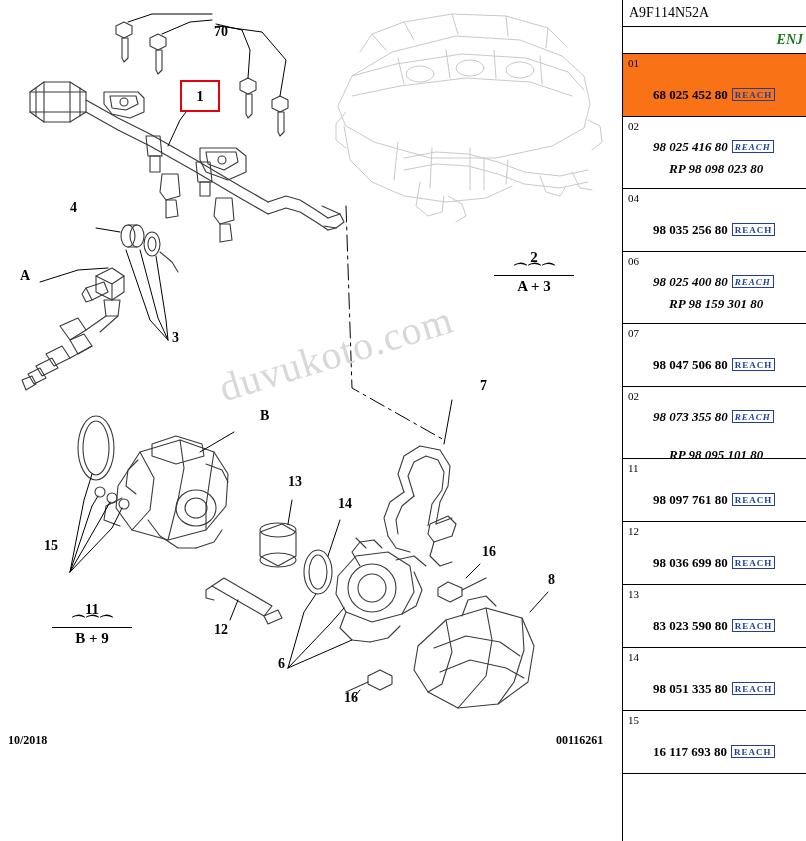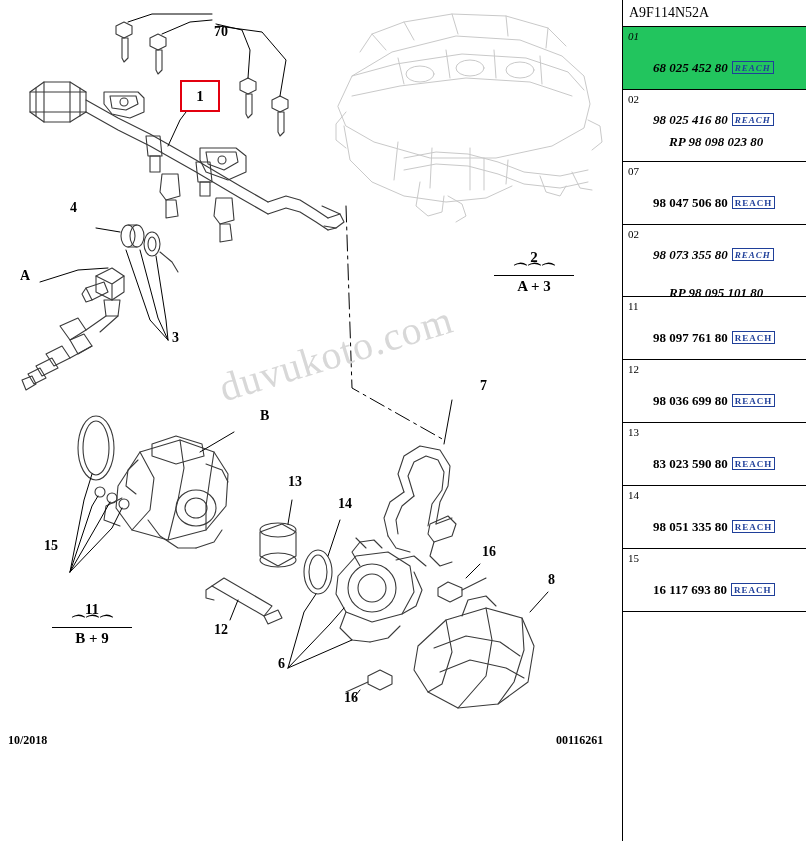--- a/index.html
+++ b/index.html
@@ -60,21 +60,21 @@
   .thead .t-norm{font-weight:normal;}
   .thead .t-bold{font-weight:normal;}
   .enj{
     height:26px;border-bottom:1px solid #000;
     display:flex;align-items:center;justify-content:flex-end;
     padding-right:4px;
     font-style:italic;font-weight:bold;font-size:14px;color:#1a7a1a;
     font-family:"Liberation Serif", serif;
   }
   .row{border-bottom:1px solid #000;position:relative;box-sizing:border-box;}
-  .row.hl{background:#22c55e;font-style:italic;}
+  .row.hl{background:#f97316;}
   .row .idx{
     position:absolute;left:5px;top:3px;
     font-size:11px;font-family:"Liberation Serif", serif;
   }
   .row .pn{
     position:absolute;left:30px;
     font-size:13px;font-weight:bold;font-family:"Liberation Serif", serif;
     white-space:nowrap;
   }
   .row .pn.it{font-style:italic;font-weight:bold;}
@@ -355,32 +355,42 @@
 
   <div class="table">
 
     <div class="thead">
       <span class="t-norm">A9F</span>
       <span class="t-norm">1</span>
       <span class="t-bold">14N</span>
       <span class="t-norm">52A</span>
     </div>
 
+    <div class="enj">ENJ</div>
 
     <div id="rows">
         <div class="row hl" style="height: 63px;">
           <div class="idx">01</div>
           <div class="pn" style="top: 33px;"><span>68 025 452 80</span><span class="reach">REACH</span></div>
         </div>
         <div class="row" style="height: 72px;">
           <div class="idx">02</div>
           <div class="pn it" style="top: 22px;"><span>98 025 416 80</span><span class="reach">REACH</span></div>
           <div class="rp" style="top: 44px;">RP 98 098 023 80</div>
         </div>
         <div class="row" style="height: 63px;">
+          <div class="idx">04</div>
+          <div class="pn" style="top: 33px;"><span>98 035 256 80</span><span class="reach">REACH</span></div>
+        </div>
+        <div class="row" style="height: 72px;">
+          <div class="idx">06</div>
+          <div class="pn it" style="top: 22px;"><span>98 025 400 80</span><span class="reach">REACH</span></div>
+          <div class="rp" style="top: 44px;">RP 98 159 301 80</div>
+        </div>
+        <div class="row" style="height: 63px;">
           <div class="idx">07</div>
           <div class="pn" style="top: 33px;"><span>98 047 506 80</span><span class="reach">REACH</span></div>
         </div>
         <div class="row" style="height: 72px;">
           <div class="idx">02</div>
           <div class="pn it" style="top: 22px;"><span>98 073 355 80</span><span class="reach">REACH</span></div>
           <div class="rp" style="top: 60px;">RP 98 095 101 80</div>
         </div>
         <div class="row" style="height: 63px;">
           <div class="idx">11</div>

